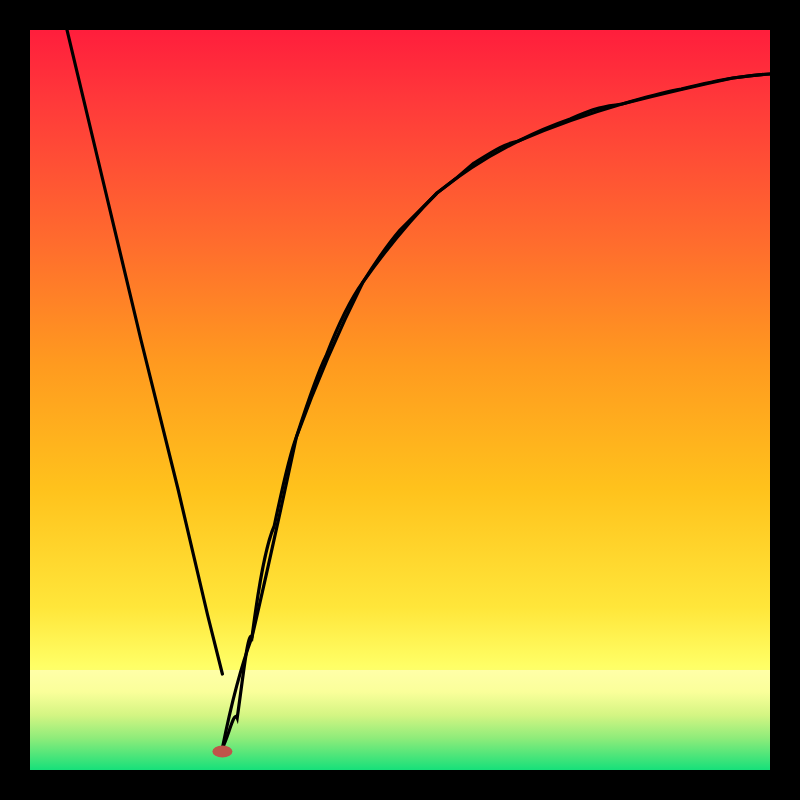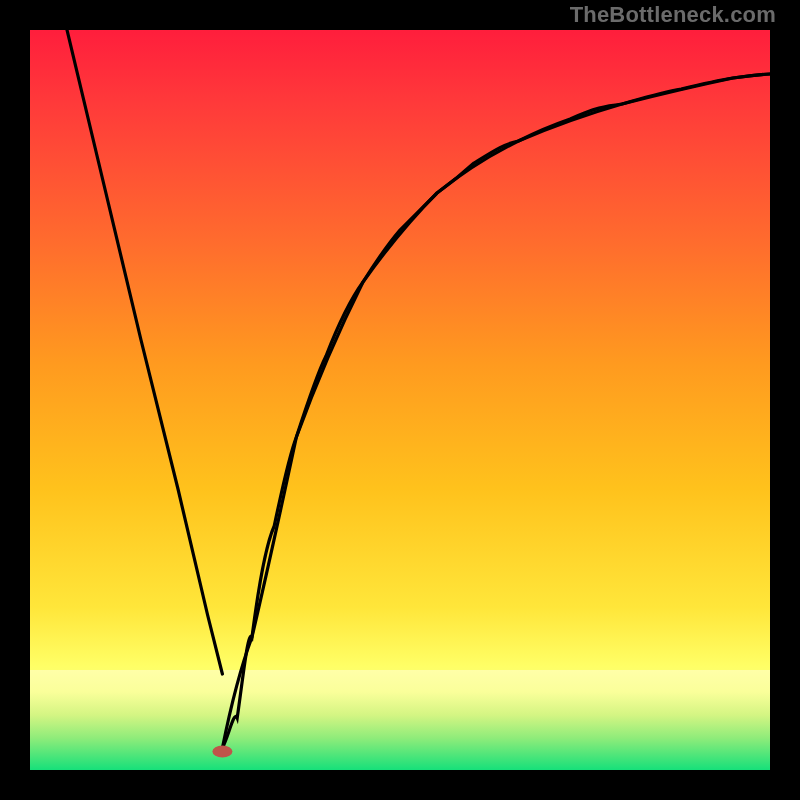--- a/index.html
+++ b/index.html
@@ -36,21 +36,20 @@
     width: 740px;
     height: 740px;
     display: block;
   }
 </style>
 </head>
 <body>
 
 <div class="frame">
 
-  <div class="watermark">TheBottleneck.com</div>
 
   <svg class="plot" viewBox="0 0 740 740" preserveAspectRatio="none">
     <defs>
       <linearGradient id="bg-grad" x1="0" y1="0" x2="0" y2="1">
         <stop offset="0%" stop-color="#FF1E3C"></stop>
         <stop offset="10%" stop-color="#FF3A3A"></stop>
         <stop offset="28%" stop-color="#FF6A2E"></stop>
         <stop offset="45%" stop-color="#FF9A1F"></stop>
         <stop offset="62%" stop-color="#FFC21C"></stop>
         <stop offset="78%" stop-color="#FFE63A"></stop>

